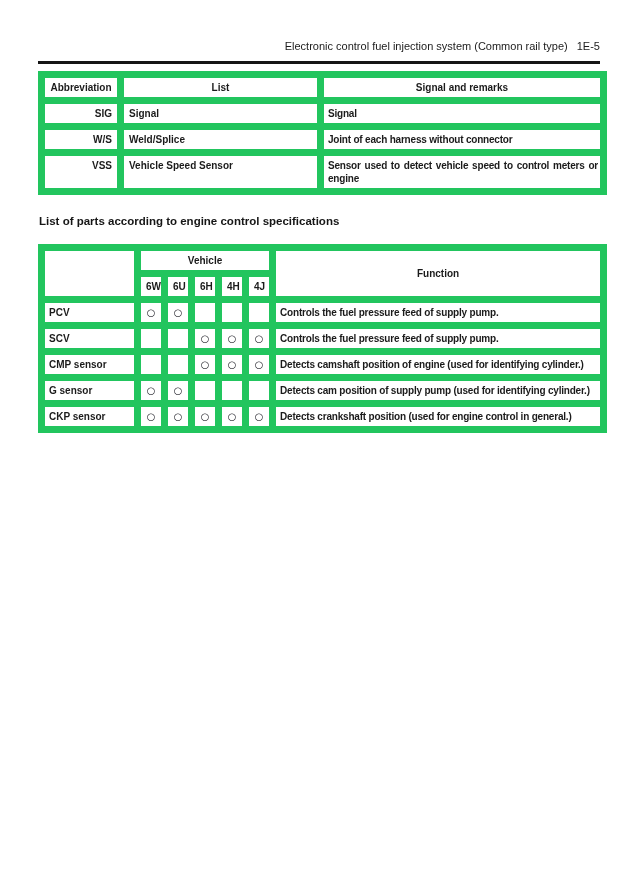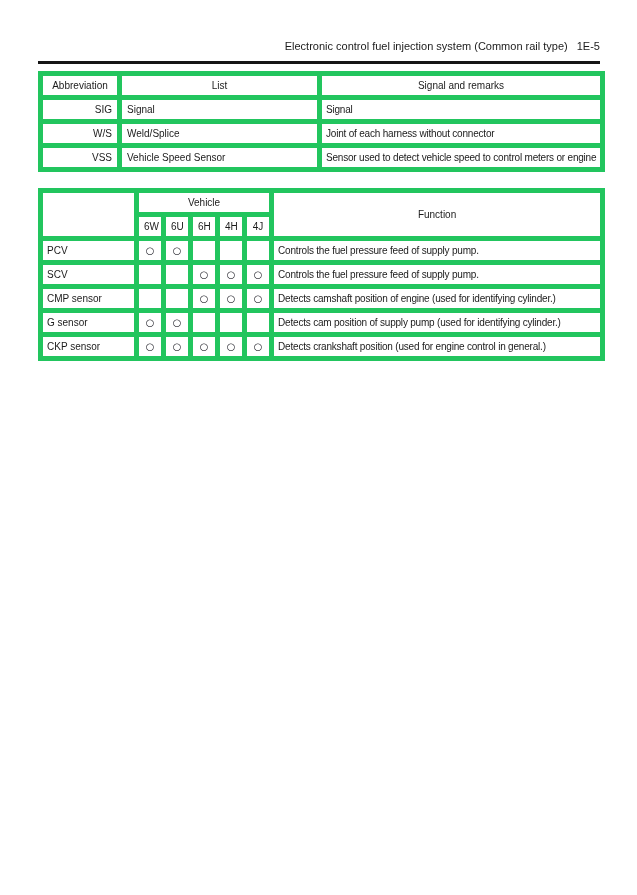--- a/index.html
+++ b/index.html
@@ -33,22 +33,22 @@
   }
   table {
     border-collapse: collapse;
     width: 562px;
     table-layout: fixed;
     font-size: 10px;
     line-height: 13px;
     color: #1b1b1b;
   }
   th, td {
-    border: 5px solid #22c55e;
-    font-weight: normal;
+    border: 7px solid #22c55e;
+    font-weight: bold;
     padding: 3px 5px;
     vertical-align: top;
   }
   th { text-align: center; vertical-align: middle; }
   .t1 { margin-top: 7px; }
   .t1 .c  { text-align: right; }
   .meaning, .fn {
     text-align: justify;
     letter-spacing: -0.2px;
     padding-left: 4px;
@@ -115,20 +115,21 @@
           <td class="meaning">Joint of each harness without connector</td>
         </tr>
         <tr>
           <td class="c">VSS</td>
           <td>Vehicle Speed Sensor</td>
           <td class="meaning">Sensor used to detect vehicle speed to control meters or engine</td>
         </tr>
       </tbody>
     </table>
 
+    <h2 class="heading">List of parts according to engine control specifications</h2>
 
     <table class="t2">
       <colgroup>
         <col class="pcol">
         <col class="ecol">
           <col class="ecol">
           <col class="ecol">
           <col class="ecol">
           <col class="ecol">
         <col class="fcol">

